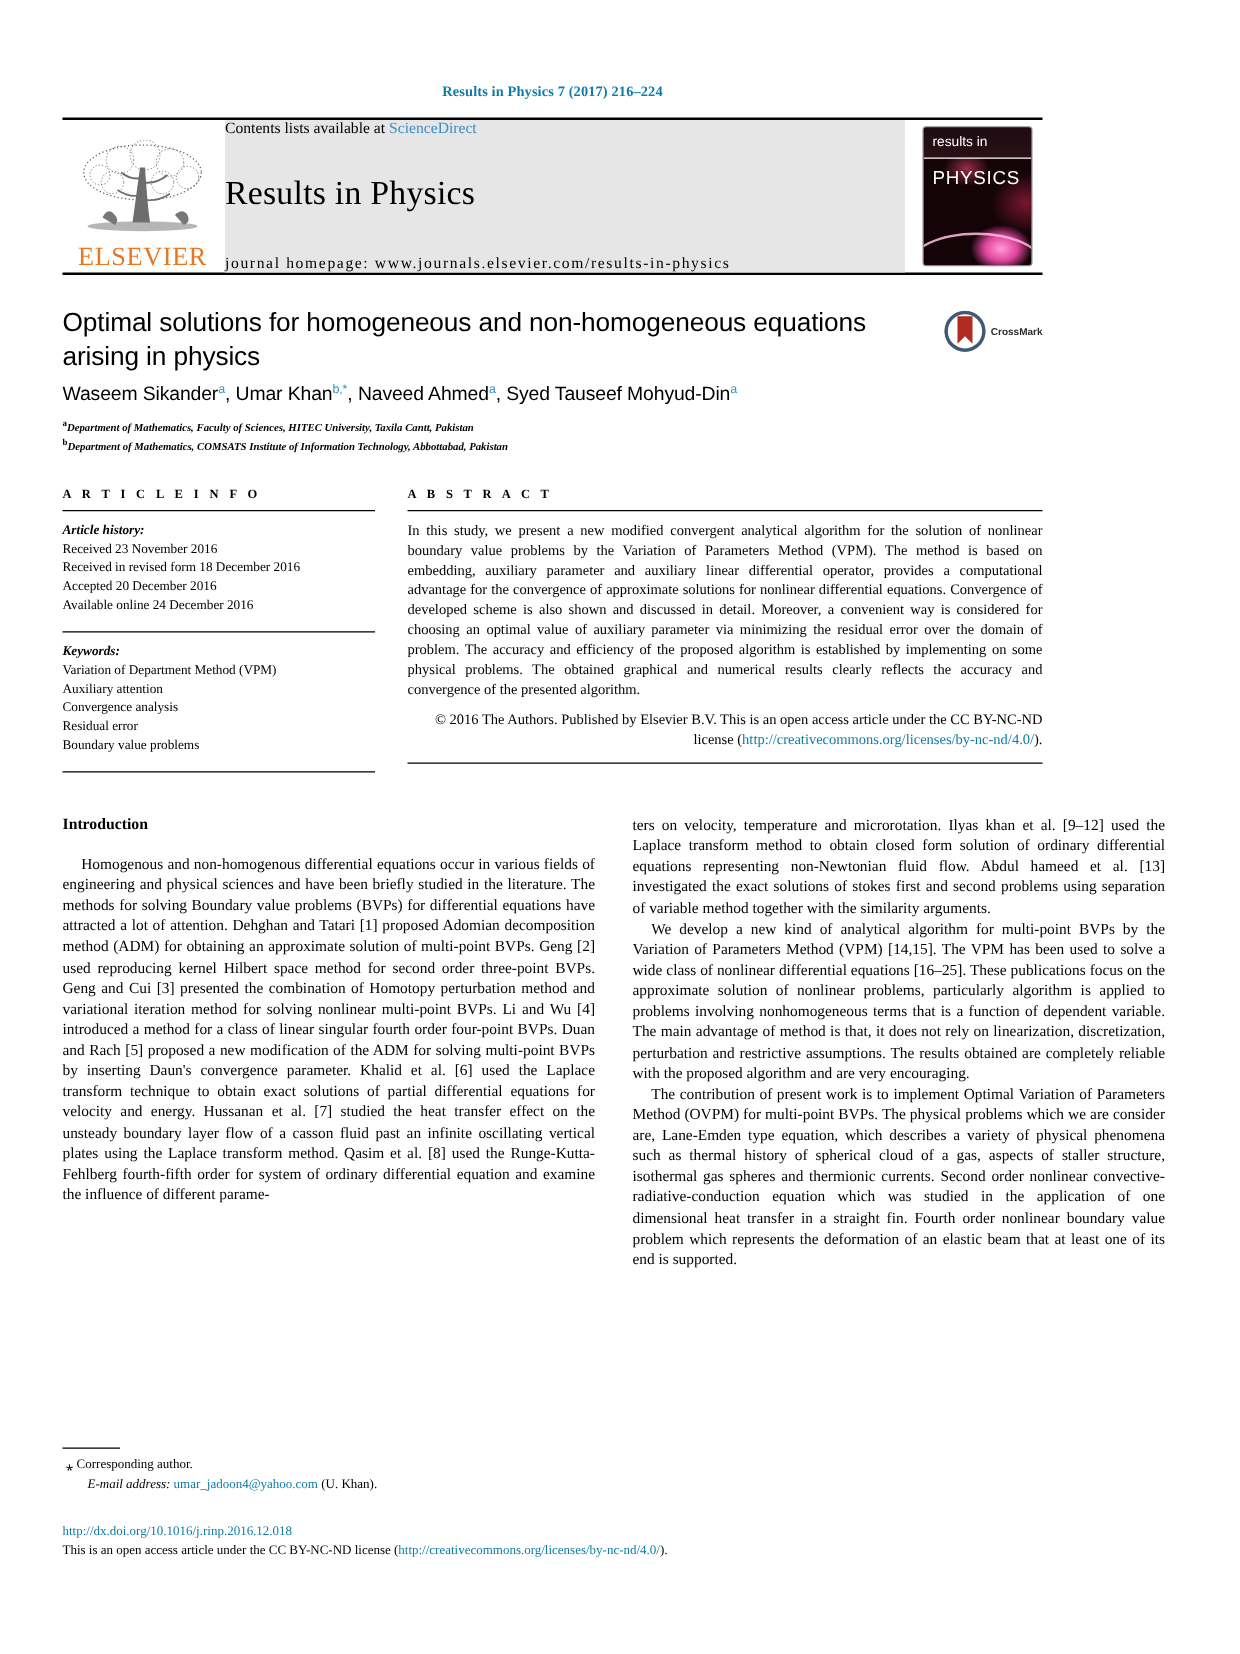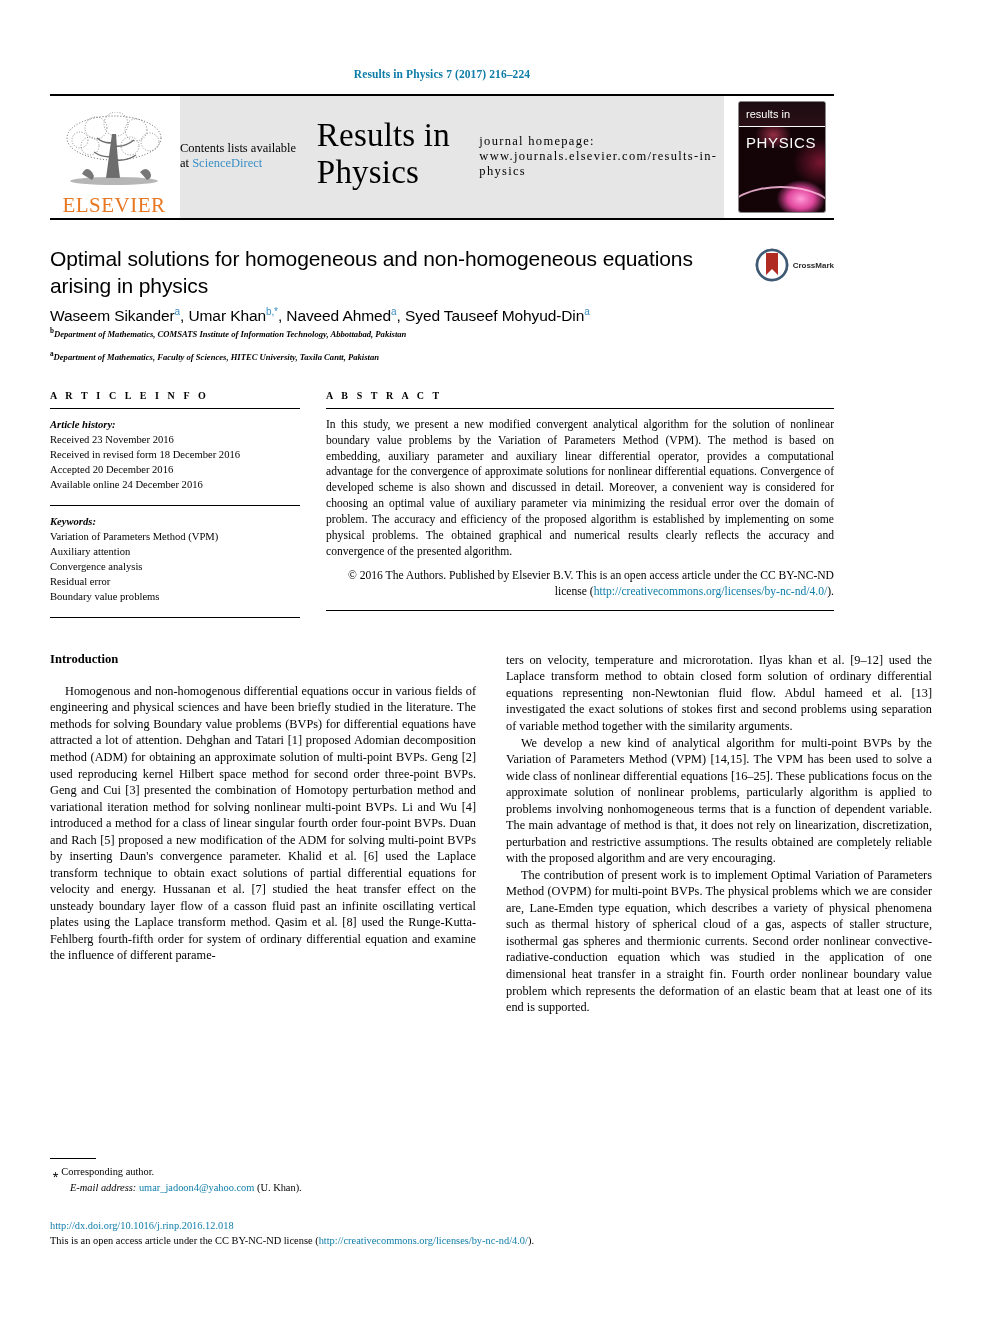--- a/index.html
+++ b/index.html
@@ -52,31 +52,31 @@
     color: #E87722;
     font-size: 21px;
     letter-spacing: .5px;
     line-height: 1;
     margin-top: 1px;
   }
   .banner-mid {
     flex: 1 1 auto;
     background: #e6e6e6;
     display: flex;
-    flex-direction: row;
+    flex-direction: column;
     justify-content: center;
-    align-items: center;
+    align-items: flex-start;
     padding: 8px 0 10px 0;
     margin-left: 2px;
     gap: 15px;
   }
   .contents-line { font-size: 12.5px; color:#000; }
   .contents-line .sd { color:#3a8fc4; }
   .journal-title {
-    font-size: 33px;
+    font-size: 27px;
     font-family: "Liberation Serif", serif;
     letter-spacing: .2px;
     margin: 14px 0 18px 0;
   }
   .homepage {
     font-size: 12.5px;
     letter-spacing: 1.3px;
   }
   .banner-right {
     width: 104px;
@@ -296,22 +296,22 @@
     </div>
   </div>
   <div class="banner-rule-bot"></div>
 
   <div class="title-block">
     <div class="title-col">
       <h1 class="article-title">Optimal solutions for homogeneous and non-homogeneous equations arising in physics</h1>
       <div class="authors">
         <span>Waseem Sikander</span><sup>a</sup><span>,&nbsp;</span><span>Umar Khan</span><sup>b,*</sup><span>,&nbsp;</span><span>Naveed Ahmed</span><sup>a</sup><span>,&nbsp;</span><span>Syed Tauseef Mohyud-Din</span><sup>a</sup>
       </div>
+      <div class="affil"><sup>a</sup><span>Department of Mathematics, Faculty of Sciences, HITEC University, Taxila Cantt, Pakistan</span></div>
       <div class="affil" style="margin-top:1px"><sup>b</sup><span>Department of Mathematics, COMSATS Institute of Information Technology, Abbottabad, Pakistan</span></div>
-      <div class="affil"><sup>a</sup><span>Department of Mathematics, Faculty of Sciences, HITEC University, Taxila Cantt, Pakistan</span></div>
     </div>
     <div class="crossmark-col">
       <div class="crossmark">
         <svg width="34" height="34" viewBox="0 0 34 34">
           <circle cx="17" cy="17" r="16" fill="#ffffff" stroke="#7e8a96" stroke-width="1"></circle>
           <circle cx="17" cy="17" r="15" fill="none" stroke="#3f5a74" stroke-width="2.6"></circle>
           <path d="M11 5 H23 V27 L17 21 L11 27 Z" fill="#b02b21"></path>
         </svg>
         <span class="crossmark-label">CrossMark</span>
       </div>
@@ -326,21 +326,21 @@
       <div class="info-body">
         <div class="lbl">Article history:</div>
         <div>Received 23 November 2016</div>
         <div>Received in revised form 18 December 2016</div>
         <div>Accepted 20 December 2016</div>
         <div>Available online 24 December 2016</div>
       </div>
       <div class="rule-thin" style="margin-top:13px"></div>
       <div class="info-body">
         <div class="lbl">Keywords:</div>
-        <div>Variation of Parameters Method (VPM)</div>
+        <div>Variation of Department Method (VPM)</div>
         <div>Auxiliary attention</div>
         <div>Convergence analysis</div>
         <div>Residual error</div>
         <div>Boundary value problems</div>
       </div>
       <div class="rule" style="margin-top:13px"></div>
     </div>
 
     <div class="abs-col">
       <div class="sec-head">A B S T R A C T</div>

